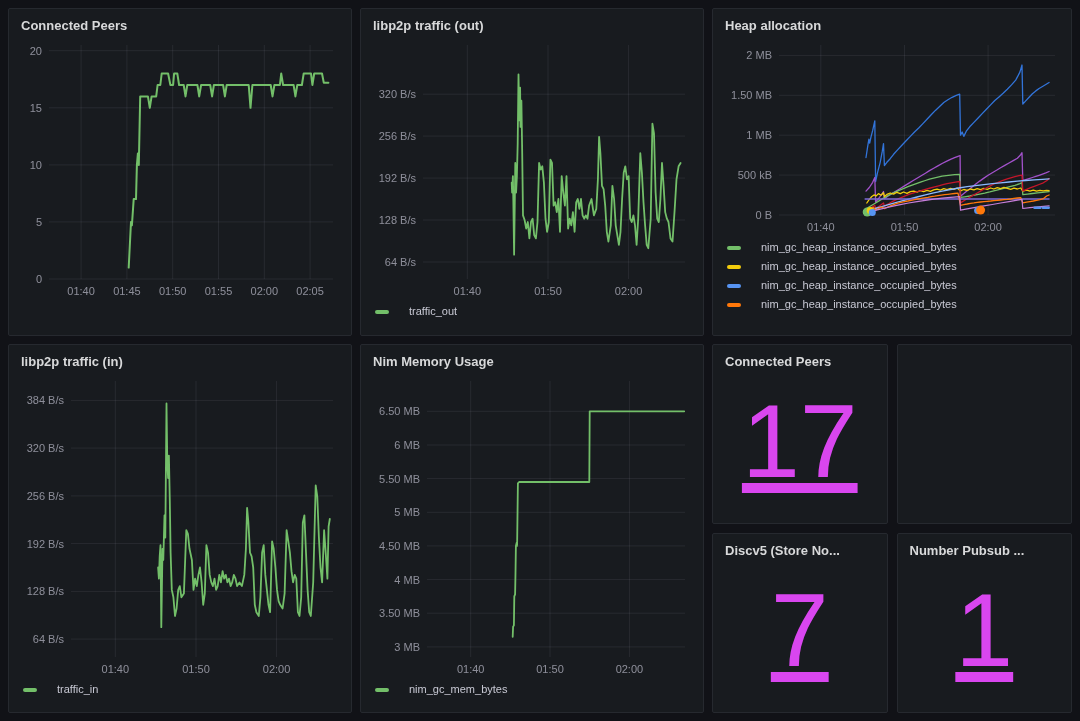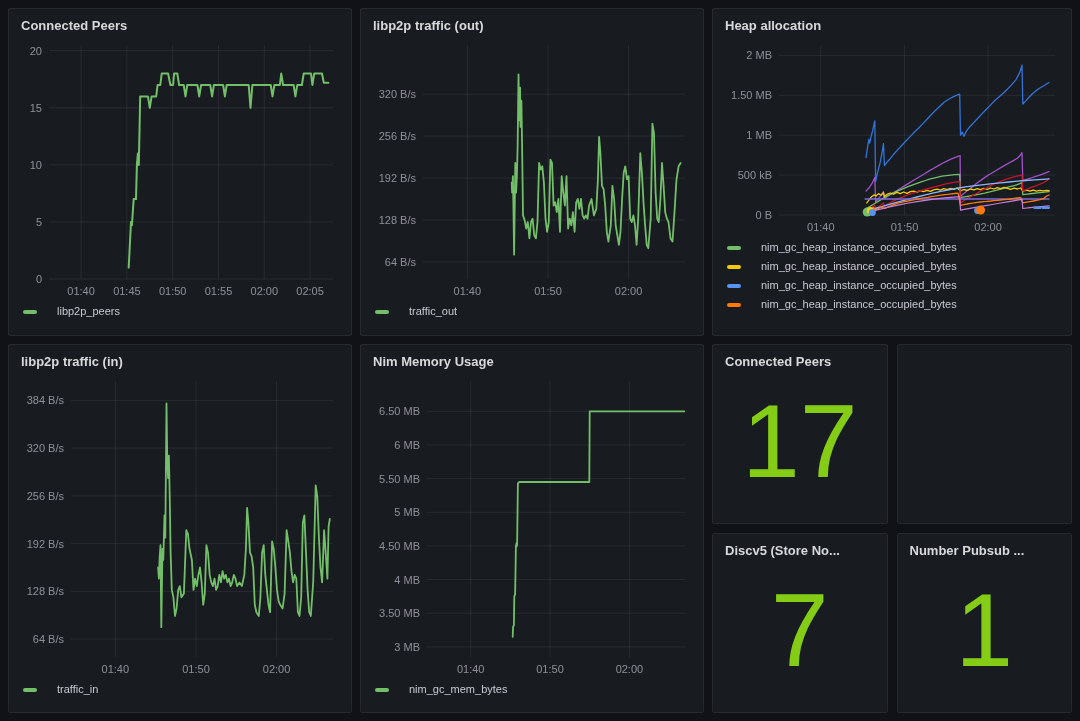--- a/index.html
+++ b/index.html
@@ -14,21 +14,21 @@
   .grid-line{stroke:rgba(204,204,220,0.09);stroke-width:1;}
   .tick-label{fill:rgba(204,204,220,0.65);font-size:11px;font-family:"Liberation Sans",sans-serif;}
   .tx{text-anchor:middle;}
   .ty{text-anchor:end;}
   .legend{display:flex;flex-direction:column;gap:6px;padding:4px 0 0 4px;}
   .legend-row{display:flex;align-items:center;gap:20px;cursor:pointer;}
   .swatch{width:14px;height:4px;border-radius:2px;flex:none;}
   .legend-label{font-size:11px;color:#c8c9d4;line-height:13px;white-space:nowrap;}
   .stats-grid{display:grid;grid-template-columns:1fr 1fr;grid-template-rows:180px 1fr;gap:9px;}
   .stat-value{flex:1;display:flex;align-items:center;justify-content:center;
-              color:#84cc16;font-size:104px;font-weight:500;line-height:1;padding-bottom:8px;}
+              color:#d946ef;font-size:104px;font-weight:500;line-height:1;padding-bottom:8px;text-decoration:underline;}
 </style>
 </head>
 <body>
 
 <div class="dash">
 
   <div class="panel">
     <div class="panel-title">Connected Peers</div>
     <svg class="plot" viewBox="0 0 322 264" width="322" height="264">
         <line class="grid-line" x1="30" x2="314" y1="242.0" y2="242.0"></line>
@@ -48,26 +48,20 @@
         <line class="grid-line" y1="8" y2="242" x1="153.7" x2="153.7"></line>
         <text class="tick-label tx" x="153.7" y="258">01:50</text>
         <line class="grid-line" y1="8" y2="242" x1="199.5" x2="199.5"></line>
         <text class="tick-label tx" x="199.5" y="258">01:55</text>
         <line class="grid-line" y1="8" y2="242" x1="245.3" x2="245.3"></line>
         <text class="tick-label tx" x="245.3" y="258">02:00</text>
         <line class="grid-line" y1="8" y2="242" x1="291.1" x2="291.1"></line>
         <text class="tick-label tx" x="291.1" y="258">02:05</text>
         <polyline points="109.7,230.6 112.0,184.9 112.9,188.4 114.7,162.1 117.0,162.1 117.9,127.9 118.9,116.4 119.8,127.9 121.2,59.4 128.9,59.4 130.8,70.8 132.6,59.4 137.2,59.4 138.6,48.0 141.3,48.0 142.7,36.5 149.1,36.5 151.4,48.0 154.1,48.0 155.1,36.5 158.3,36.5 160.1,48.0 164.7,48.0 166.5,59.4 168.3,48.0 178.4,48.0 180.2,59.4 182.1,48.0 191.2,48.0 193.1,59.4 194.9,48.0 204.1,48.0 205.9,59.4 207.7,48.0 229.7,48.0 231.5,70.8 233.4,48.0 251.7,48.0 253.5,59.4 255.4,48.0 260.9,48.0 262.2,36.5 264.1,48.0 274.6,48.0 276.4,59.4 278.3,48.0 282.9,48.0 284.7,36.5 292.0,36.5 293.4,48.0 295.2,36.5 303.0,36.5 304.8,45.7 309.4,45.7" fill="none" stroke="#73BF69" stroke-width="2" stroke-linejoin="round" stroke-linecap="round"></polyline>
       </svg>
-    <div class="legend">
-      <div class="legend-row">
-        <span class="swatch" style="background: rgb(115, 191, 105);"></span>
-        <span class="legend-label">libp2p_peers</span>
-      </div>
-    </div>
   </div>
 
   <div class="panel">
     <div class="panel-title">libp2p traffic (out)</div>
     <svg class="plot" viewBox="0 0 322 264" width="322" height="264">
         <line class="grid-line" x1="52" x2="314" y1="225.0" y2="225.0"></line>
         <text class="tick-label ty" x="45" y="229">64 B/s</text>
         <line class="grid-line" x1="52" x2="314" y1="183.0" y2="183.0"></line>
         <text class="tick-label ty" x="45" y="187">128 B/s</text>
         <line class="grid-line" x1="52" x2="314" y1="141.1" y2="141.1"></line>

